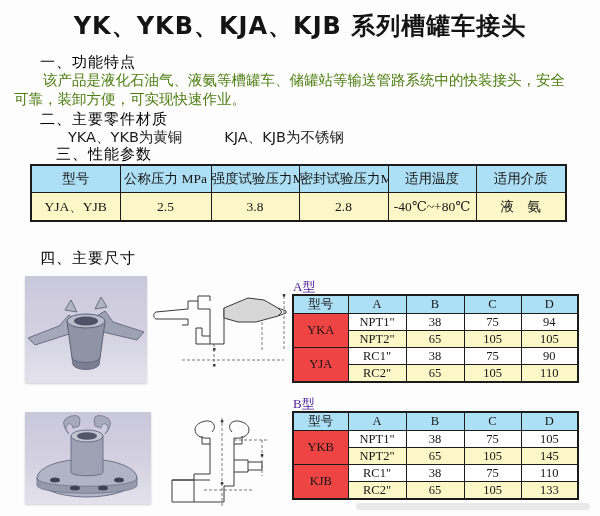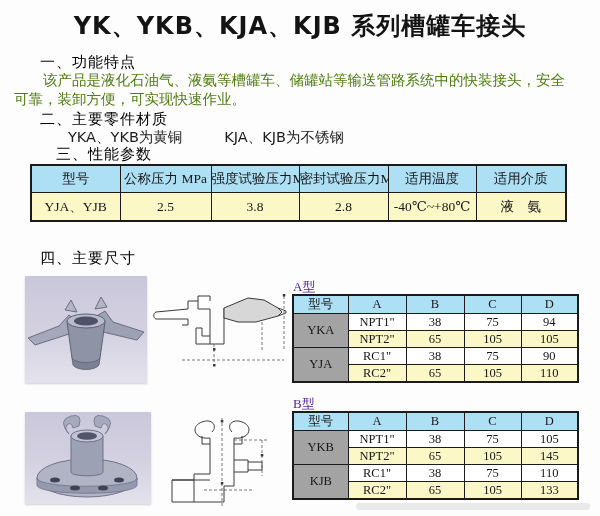--- a/index.html
+++ b/index.html
@@ -37,21 +37,21 @@
   .perf tr.yellow td{background:#fbf7c6;margin-left:27px;}
   
   .dim{
     width:285px;font-family:"Liberation Serif","DejaVu Serif",serif;
     font-size:12.5px;border:2px solid #1b1b1b;
   }
   .dim th,.dim td{border:1px solid #1b1b1b;background:#fff;}
   .dim tr.hdr th{height:17px;background:#aee0f5;font-weight:normal;}
   .dim td{height:16px;}
   .dim tr.yellow td{background:#fbf7c6;}
-  .dim td.model{background:#a3a3a3;}
+  .dim td.model{background:#ef4444;}
   .dim-label{
     font-size:13px;color:#4c1d95;
     font-family:"Liberation Serif","DejaVu Serif",serif;
   }
   
   .photo{
     background:linear-gradient(180deg,#c9c7da 0%,#d4d2e1 55%,#e3e2ec 100%);
     box-shadow:0 1px 2px rgba(0,0,0,.18);
   }
   .smudge{

